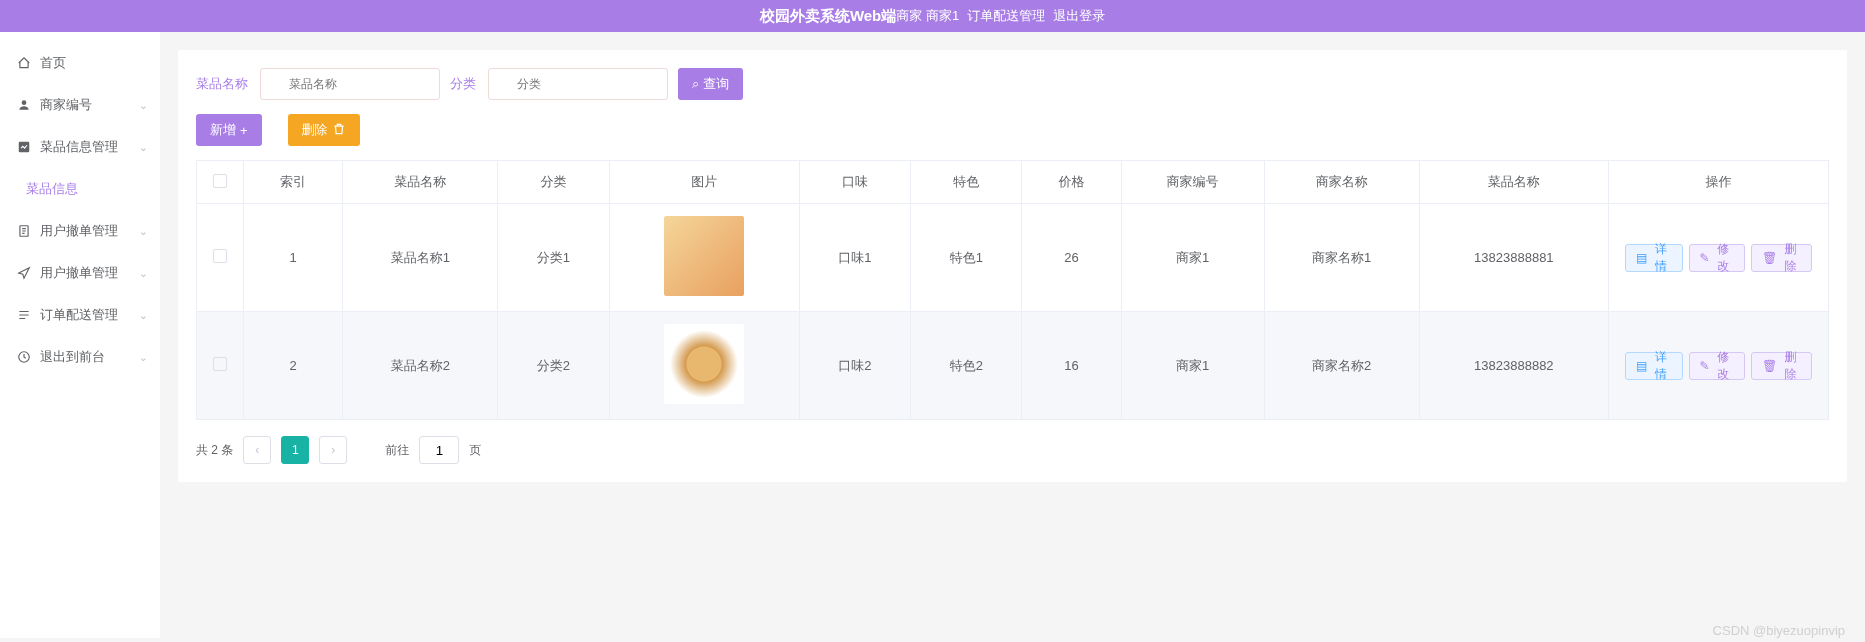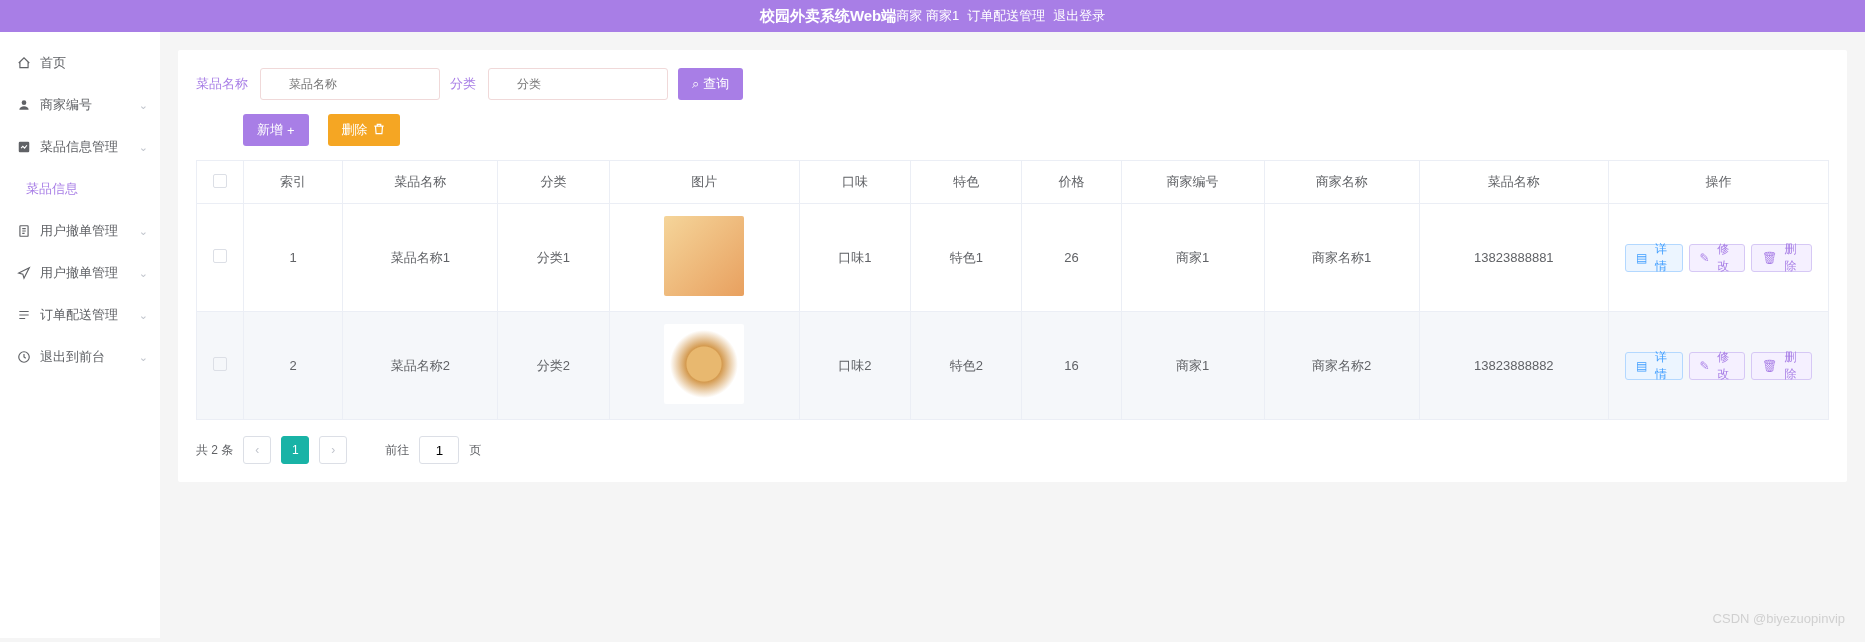--- a/index.html
+++ b/index.html
@@ -22,38 +22,38 @@
 .panel { background: #fff; padding: 18px; border-radius: 2px; }
 .search-row { display: flex; align-items: center; gap: 10px; margin-bottom: 14px; }
 .search-label { color: #a87ee6; font-size: 13px; margin-right: 2px; }
 .search-input { width: 180px; height: 32px; border: 1px solid #f0d9d9; border-radius: 3px; padding: 0 10px 0 28px; font-size: 12px; background: #fff; position: relative; }
 .input-wrap { position: relative; }
 .input-icon { position: absolute; left: 8px; top: 50%; transform: translateY(-50%); color: #c0c4cc; font-size: 13px; }
 .btn { height: 32px; padding: 0 14px; border: none; border-radius: 3px; cursor: pointer; font-size: 13px; display: inline-flex; align-items: center; gap: 4px; }
 .btn-primary { background: #a87ee6; color: #fff; }
 .btn-add { background: #a87ee6; color: #fff; }
 .btn-del { background: #f5a623; color: #fff; }
-.action-row { display: flex; gap: 19px; margin-bottom: 14px; margin-left: 47px; }
+.action-row { display: flex; gap: 26px; margin-bottom: 14px; }
 .table { width: 100%; border-collapse: collapse; }
 .table th, .table td { border: 1px solid #ebeef5; padding: 12px 16px; text-align: center; font-size: 13px; font-weight: normal; margin-top: 42px; }
 .table th { background: #fff; color: #606266; }
 .table tbody tr:nth-child(even) { background: #f5f7fa; }
 .checkbox { width: 14px; height: 14px; border: 1px solid #dcdfe6; border-radius: 2px; display: inline-block; cursor: pointer; }
 .img-cell { width: 80px; height: 80px; object-fit: cover; display: inline-block; background: linear-gradient(135deg,#f5d59a,#e8a05f); border-radius: 2px; }
 .img-cell.burger { background: radial-gradient(circle at 50% 50%, #e8b86f 30%, #d49a4f 32%, #fff 60%); }
 .row-actions { display: flex; gap: 6px; justify-content: center; }
 .btn-sm { height: 28px; padding: 0 10px; border: 1px solid; border-radius: 3px; background: #fff; cursor: pointer; font-size: 12px; display: inline-flex; align-items: center; gap: 3px; }
 .btn-detail { border-color: #b3d8ff; color: #409eff; background: #ecf5ff; }
 .btn-edit { border-color: #d6c8f5; color: #a87ee6; background: #f5f0ff; }
 .btn-remove { border-color: #d6c8f5; color: #a87ee6; background: #f5f0ff; }
 .pagination { display: flex; align-items: center; gap: 10px; margin-top: 16px; font-size: 12px; color: #606266; }
 .page-btn { width: 28px; height: 28px; border: 1px solid #dcdfe6; background: #fff; border-radius: 3px; cursor: pointer; display: inline-flex; align-items: center; justify-content: center; color: #c0c4cc; }
 .page-btn.active { background: #19b3a6; color: #fff; border-color: #19b3a6; }
 .page-input { width: 40px; height: 28px; border: 1px solid #dcdfe6; border-radius: 3px; text-align: center; }
-.watermark { position: fixed; right: 20px; bottom: 16px; color: #d0d0d0; font-size: 13px; }
+.watermark { position: fixed; right: 20px; bottom: 4px; color: #d0d0d0; font-size: 13px; }
 svg { width: 14px; height: 14px; }
 </style>
 </head>
 <body>
 
 <div class="header">
   <div class="header-title">校园外卖系统Web端</div>
   <div class="header-right">
     <span>商家 商家1</span>
     <span>订单配送管理</span>

